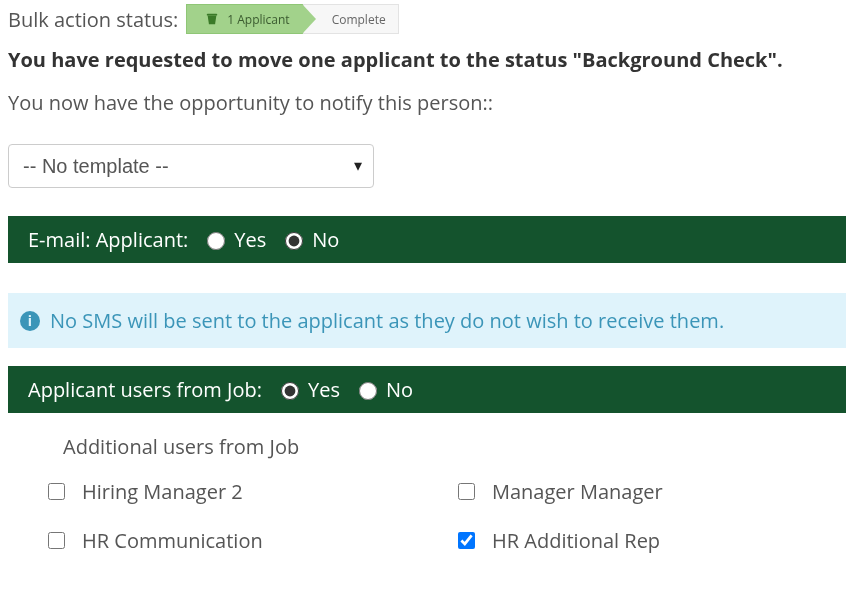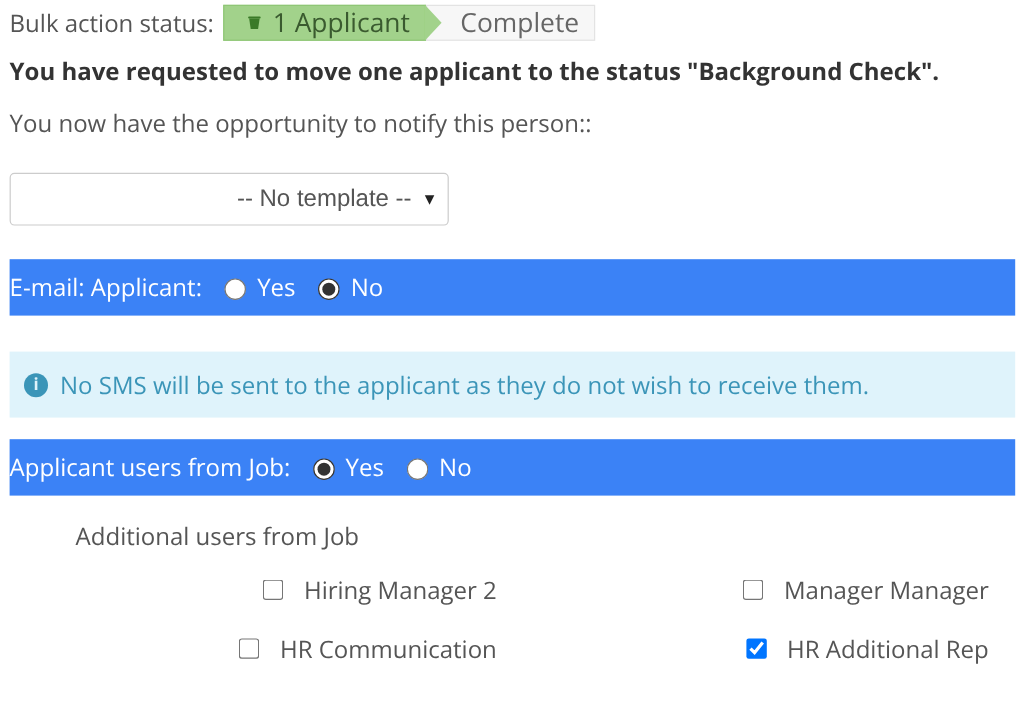--- a/index.html
+++ b/index.html
@@ -22,21 +22,21 @@
     .status-label {}
     .step-container {
       display: flex;
       align-items: stretch;
       height: 30px;
     }
     .step {
       display: flex;
       align-items: center;
       padding: 2px 12px 2px 18px;
-      font-size: 22px;
+      font-size: 12px;
       position: relative;
     }
     .step.active {
       background: #a2d28b;
       color: #3a5a2f;
       border: 1px solid #8fc676;
     }
     .step.active::after {
       content: "";
       position: absolute;
@@ -82,35 +82,35 @@
       width: 100%;
       height: 44px;
       font-size: 20px;
       padding: 4px 30px 4px 14px;
       border: 1px solid #ccc;
       border-radius: 4px;
       background: #fff;
       appearance: none;
       -webkit-appearance: none;
       color: #555;
-      text-align: right;
+      text-align: left;
     }
     .select-wrap::after {
       content: "▾";
       position: absolute;
       right: 12px;
       top: 10px;
       color: #222;
       pointer-events: none;
       font-size: 16px;
     }
     .bar {
-      background: #3b82f6;
+      background: #14532d;
       color: #fff;
-      padding: 10px 0;
+      padding: 10px 20px;
       display: flex;
       align-items: flex-end;
       gap: 14px;
       font-size: 20px;
       margin-bottom: 30px;
     }
     .bar-label {}
     .radio-opt { display: inline-flex; align-items: center; gap: 6px; }
     .radio-opt input[type=radio] {
       width: 18px; height: 18px; accent-color: #333;
@@ -136,21 +136,21 @@
       padding: 20px 22px 0 22px;
     }
     .users-heading { color: #555; margin-bottom: 18px; margin-left: 33px; }
     .users-grid {
       display: grid;
       grid-template-columns: 1fr 1fr;
       row-gap: 22px;
       column-gap: 40px;
       padding-left: 14px;
     }
-    .chk-opt { display: inline-flex; align-items: center; gap: 14px; font-size: 20px; color: #555; justify-content: flex-end;}
+    .chk-opt { display: inline-flex; align-items: center; gap: 14px; font-size: 20px; color: #555;}
     .chk-opt input[type=checkbox] { width: 17px; height: 17px; }
   </style>
 </head>
 <body>
 
 <div class="status-row">
   <span class="status-label">Bulk action status:</span>
   <div class="step-container">
     <div class="step active">
       <svg class="bucket-icon" viewBox="0 0 16 16">

